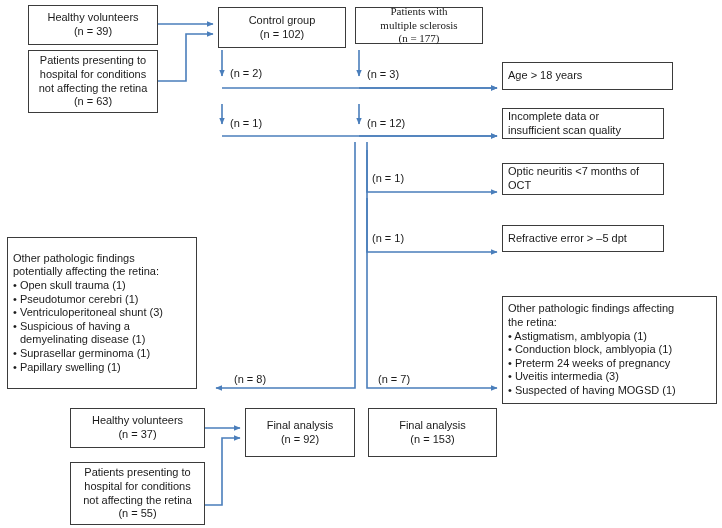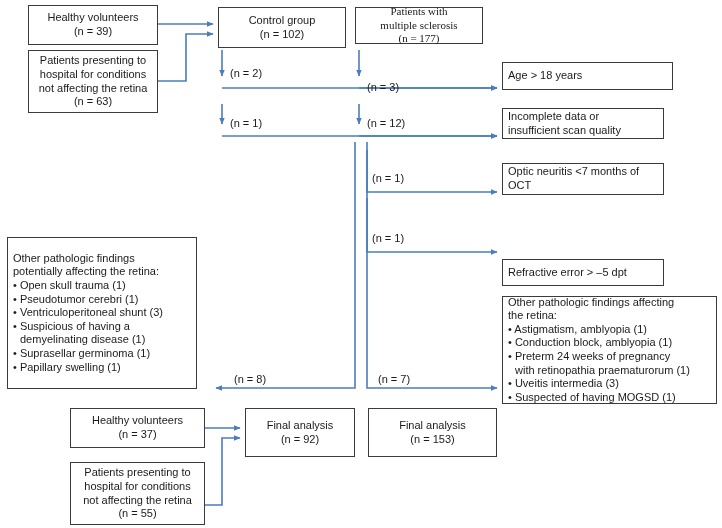--- a/index.html
+++ b/index.html
@@ -147,31 +147,30 @@
   <div class="box left" style="left:502px; top:108px; width:162px; height:31px;">
     <span class="ln">Incomplete data or</span>
     <span class="ln">insufficient scan quality</span>
   </div>
 
   <div class="box left" style="left:502px; top:163px; width:162px; height:32px;">
     <span class="ln">Optic neuritis &lt;7 months of</span>
     <span class="ln">OCT</span>
   </div>
 
-  <div class="box left" style="left:502px; top:225px; width:162px; height:27px;margin-top:34px;">
+  <div class="box left" style="left:502px; top:225px; width:162px; height:27px;">
     <span class="ln">Refractive error &gt; –5 dpt</span>
   </div>
 
   <div class="box left" style="left:502px; top:264px; width:215px; height:108px;margin-top:32px;">
     <span class="ln">Other pathologic findings affecting</span>
     <span class="ln">the retina:</span>
     <span class="bullet">• Astigmatism, amblyopia (1)</span>
     <span class="bullet">• Conduction block, amblyopia (1)</span>
     <span class="bullet">• Preterm 24 weeks of pregnancy</span>
-    <span class="cont">with retinopathia praematurorum (1)</span>
     <span class="bullet">• Uveitis intermedia (3)</span>
     <span class="bullet">• Suspected of having MOGSD (1)</span>
   </div>
 
   <div class="box left" style="left:7px; top:237px; width:190px; height:152px;">
     <span class="ln">Other pathologic findings</span>
     <span class="ln">potentially affecting the retina:</span>
     <span class="bullet">• Open skull trauma (1)</span>
     <span class="bullet">• Pseudotumor cerebri (1)</span>
     <span class="bullet">• Ventriculoperitoneal shunt (3)</span>
@@ -197,21 +196,21 @@
     <span class="ln">Final analysis</span>
     <span class="ln">(n = 92)</span>
   </div>
 
   <div class="box center" style="left:368px; top:408px; width:129px; height:49px;">
     <span class="ln">Final analysis</span>
     <span class="ln">(n = 153)</span>
   </div>
 
   <div class="lbl" style="left:230px; top:67px;">(n = 2)</div>
-  <div class="lbl" style="left:367px; top:81px;">(n = 3)</div>
+  <div class="lbl" style="left:367px; top:68px;">(n = 3)</div>
 
   <div class="lbl" style="left:230px; top:117px;">(n = 1)</div>
   <div class="lbl" style="left:367px; top:117px;">(n = 12)</div>
 
   <div class="lbl" style="left:372px; top:172px;">(n = 1)</div>
   <div class="lbl" style="left:372px; top:232px;">(n = 1)</div>
 
   <div class="lbl" style="left:234px; top:373px;text-align:center;">(n = 8)</div>
   <div class="lbl" style="left:378px; top:373px;">(n = 7)</div>
 

